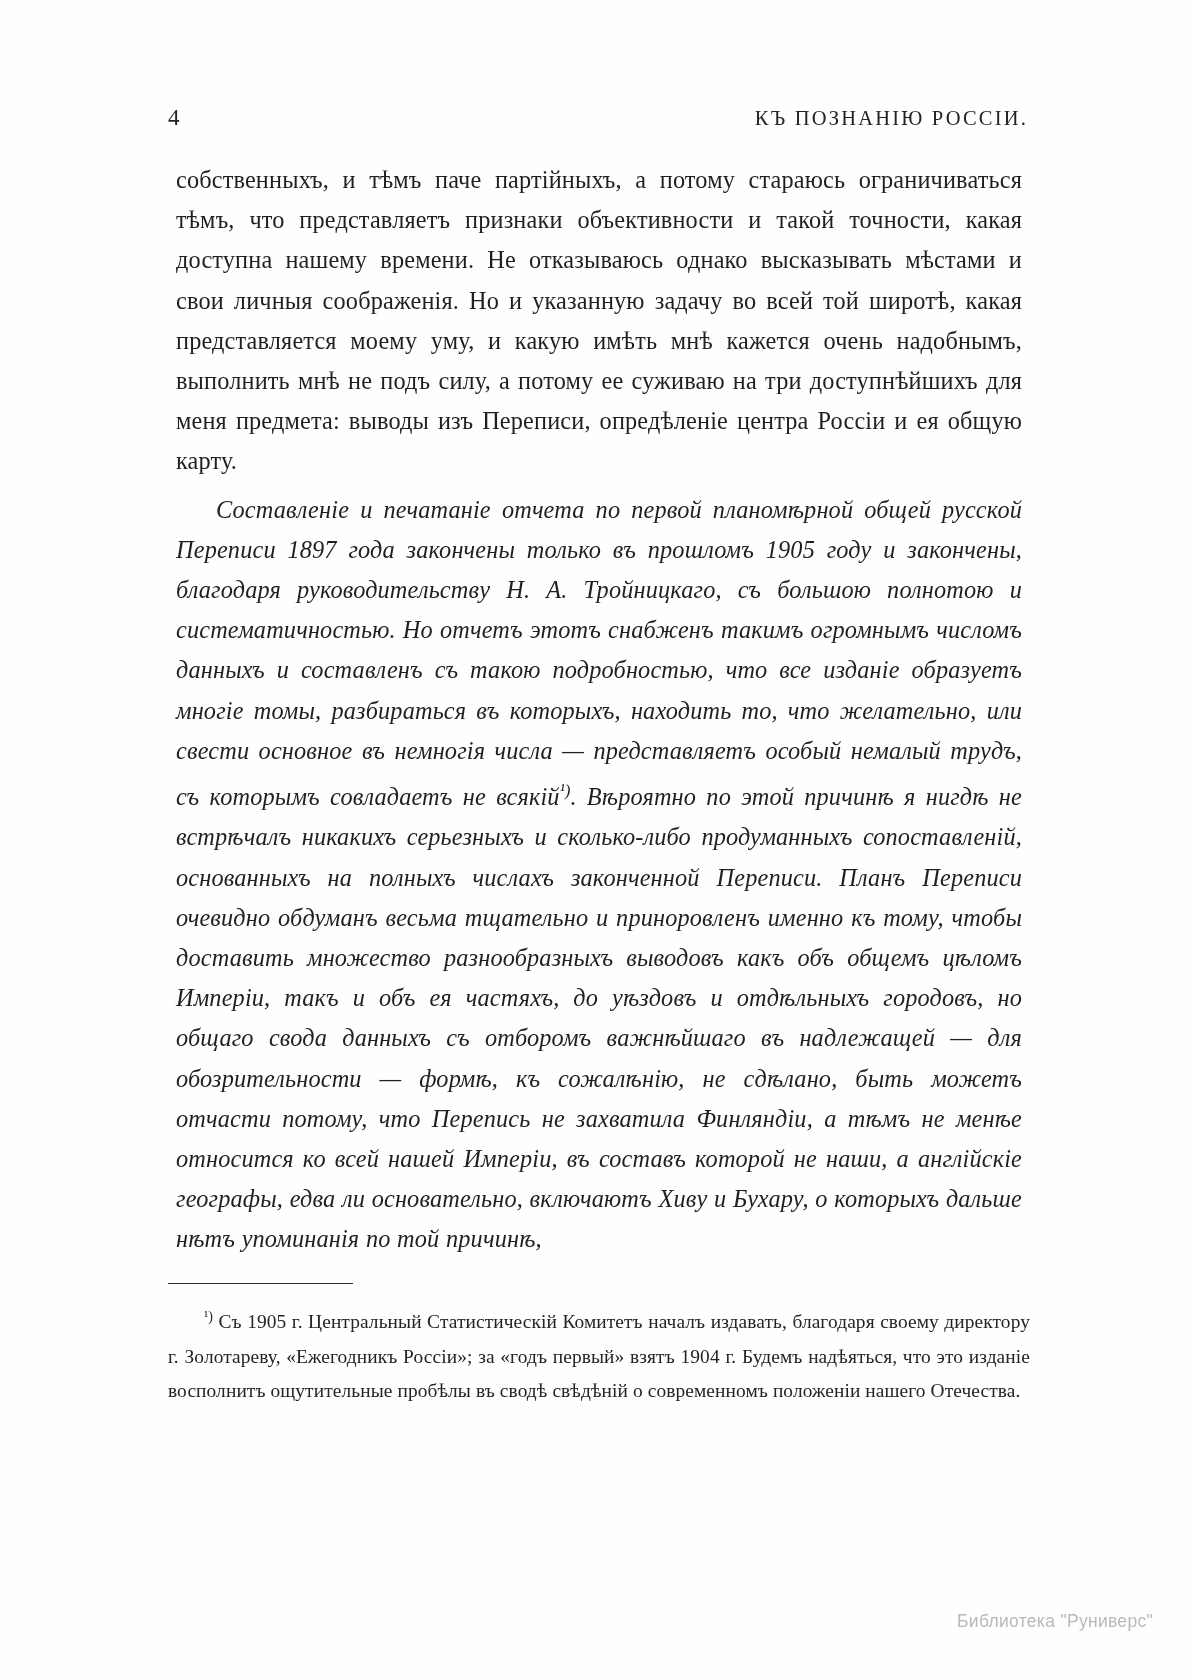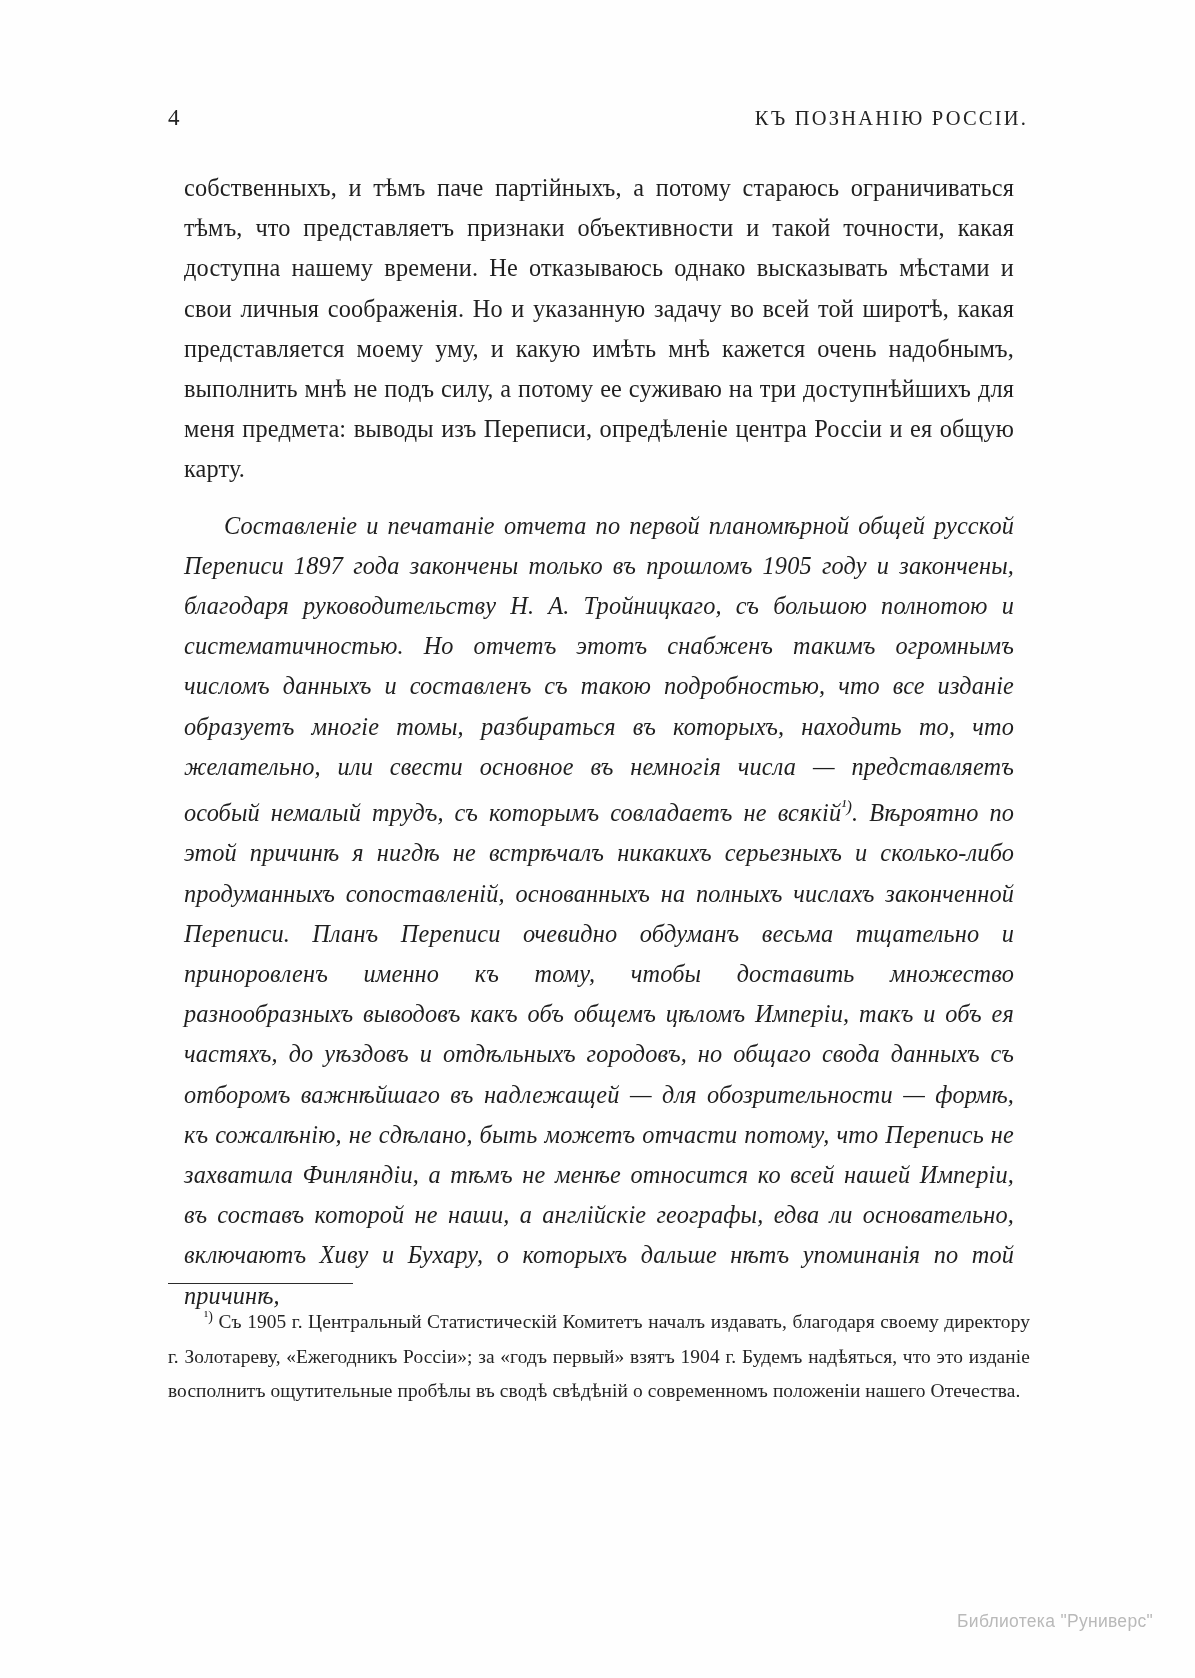--- a/index.html
+++ b/index.html
@@ -47,21 +47,21 @@
     letter-spacing: 2.2px;
     color: #232323;
   }
   .body-col {
     position: absolute;
     left: 168px;
     top: 152px;
     width: 862px;
   }
   p.para {
-    margin: 16px;
+    margin: 8px;
     font-size: 24.3px;
     line-height: 40.2px;
     text-align: justify;
     text-align-last: left;
     color: #1f1f1f;
     letter-spacing: 0.15px;
     word-spacing: 0.4px;
   }
   p.para.indent {
     text-indent: 40px;

